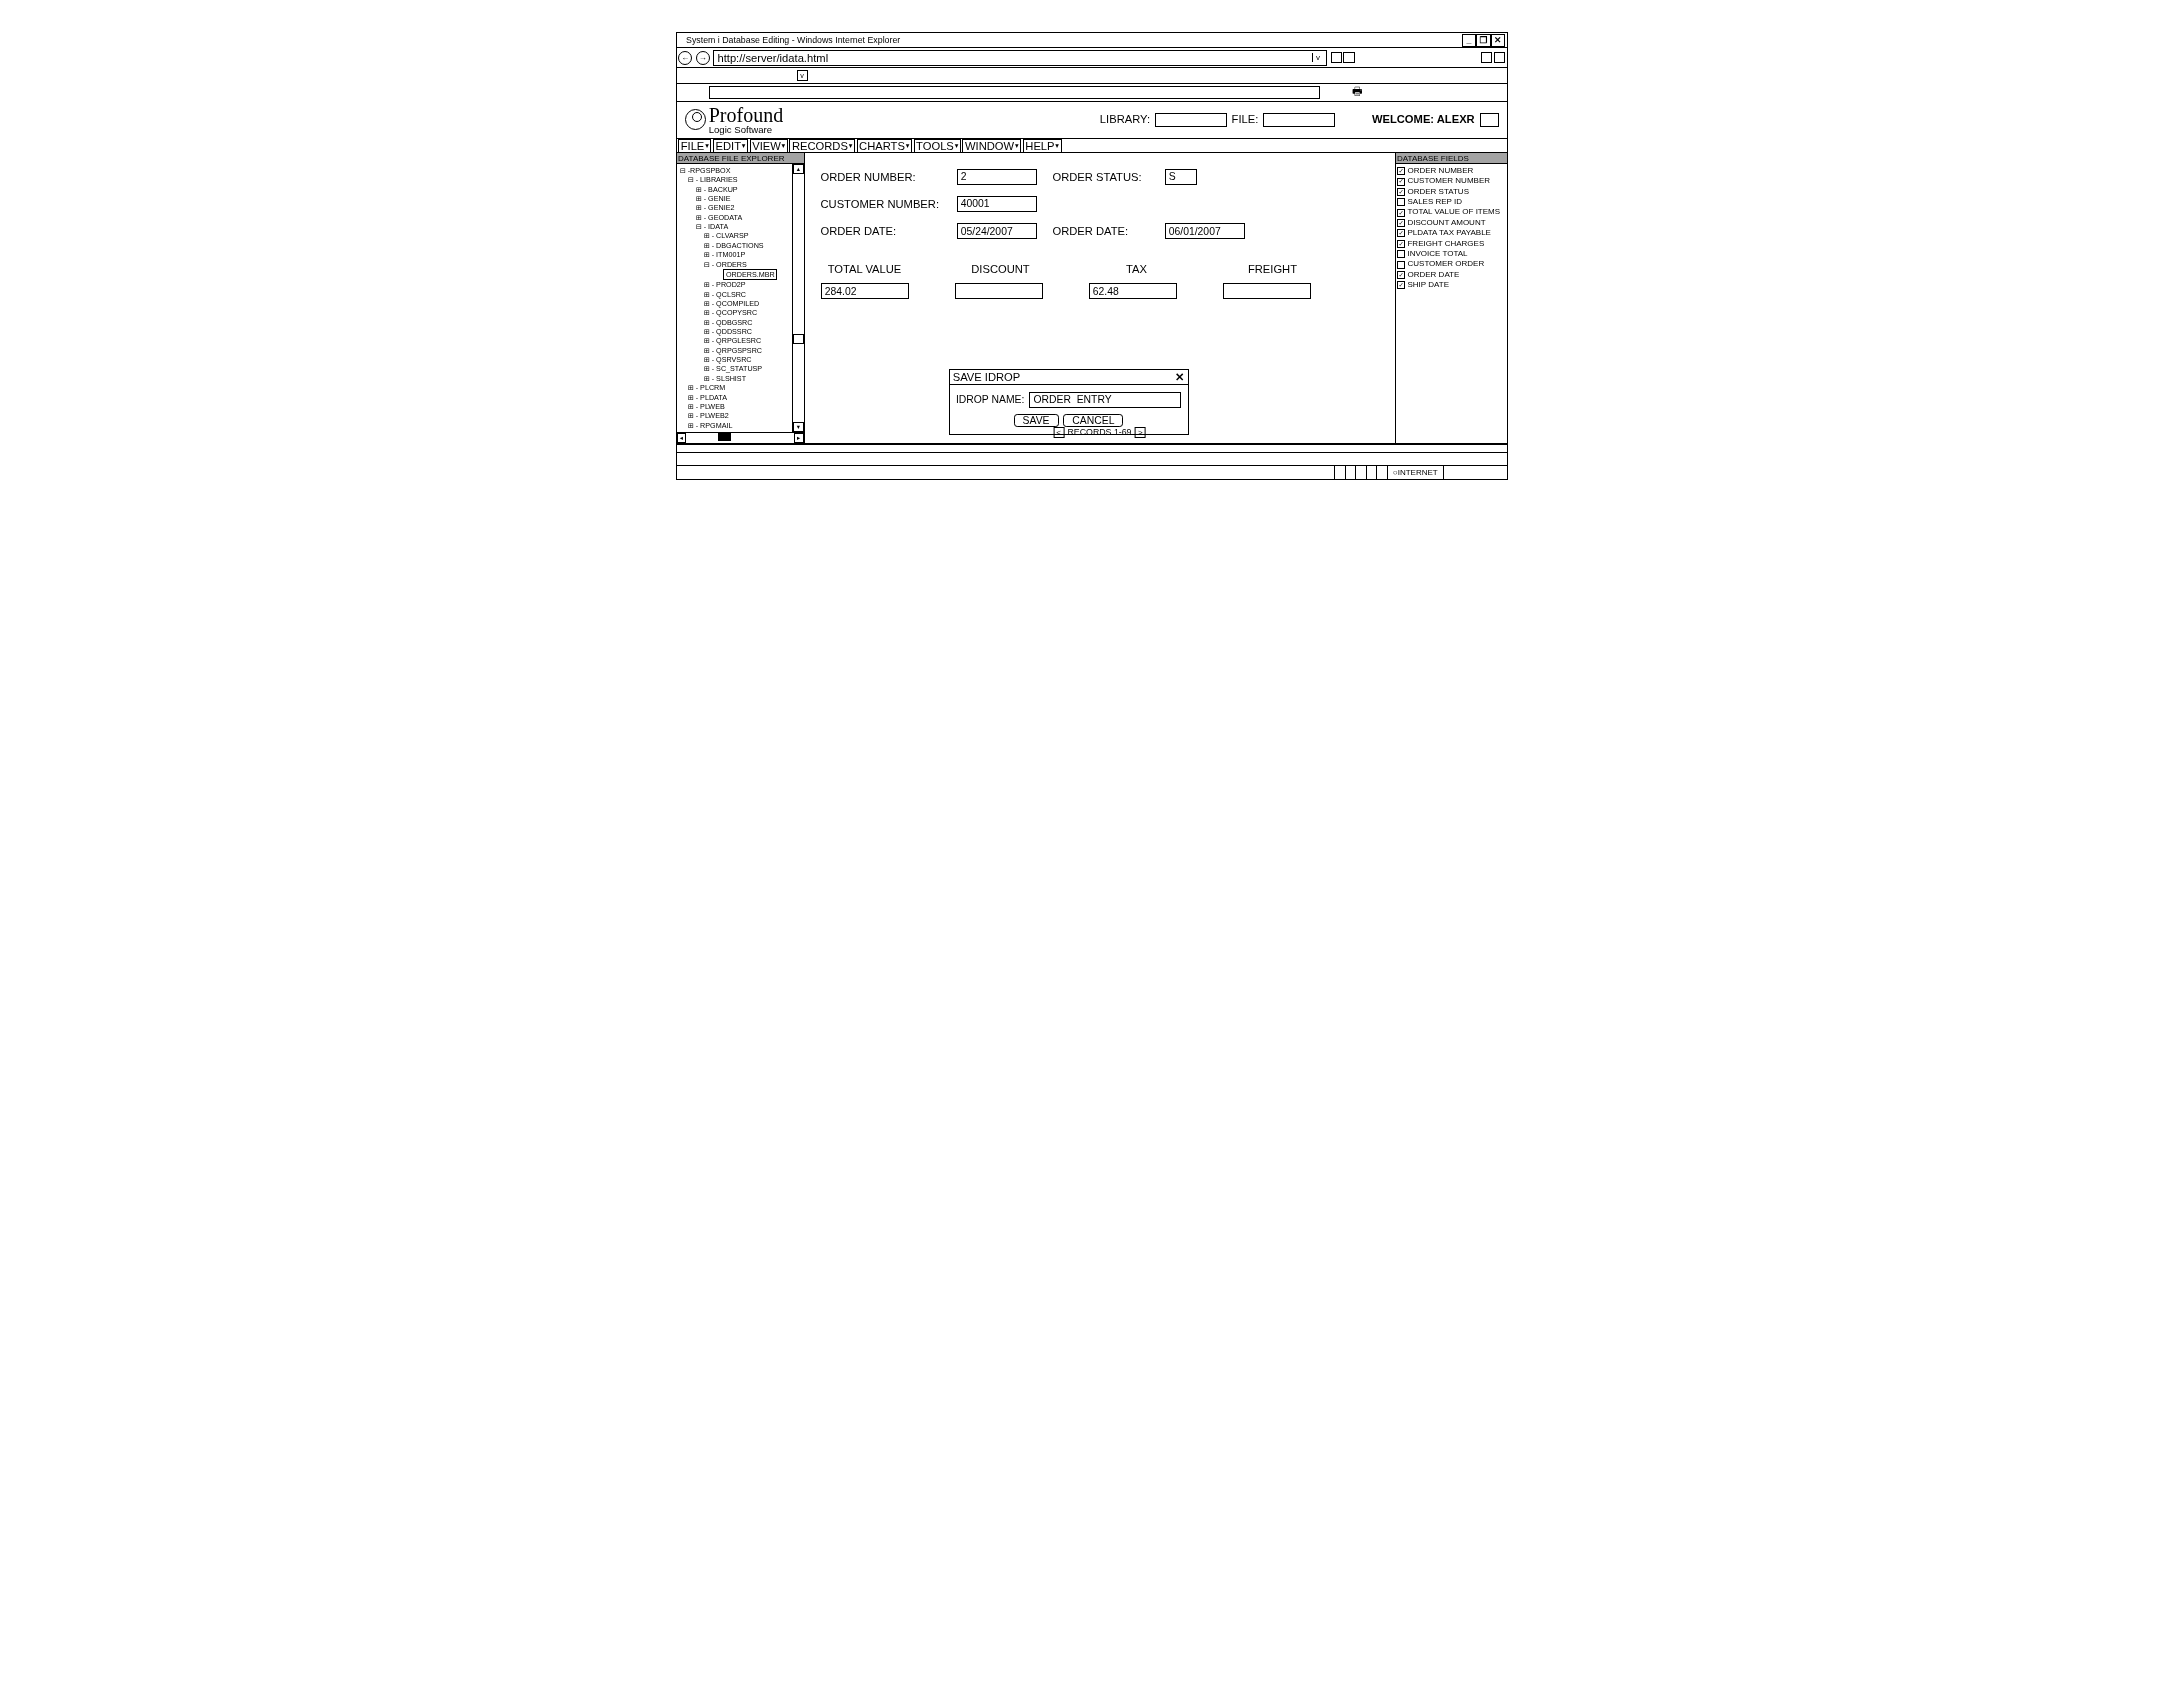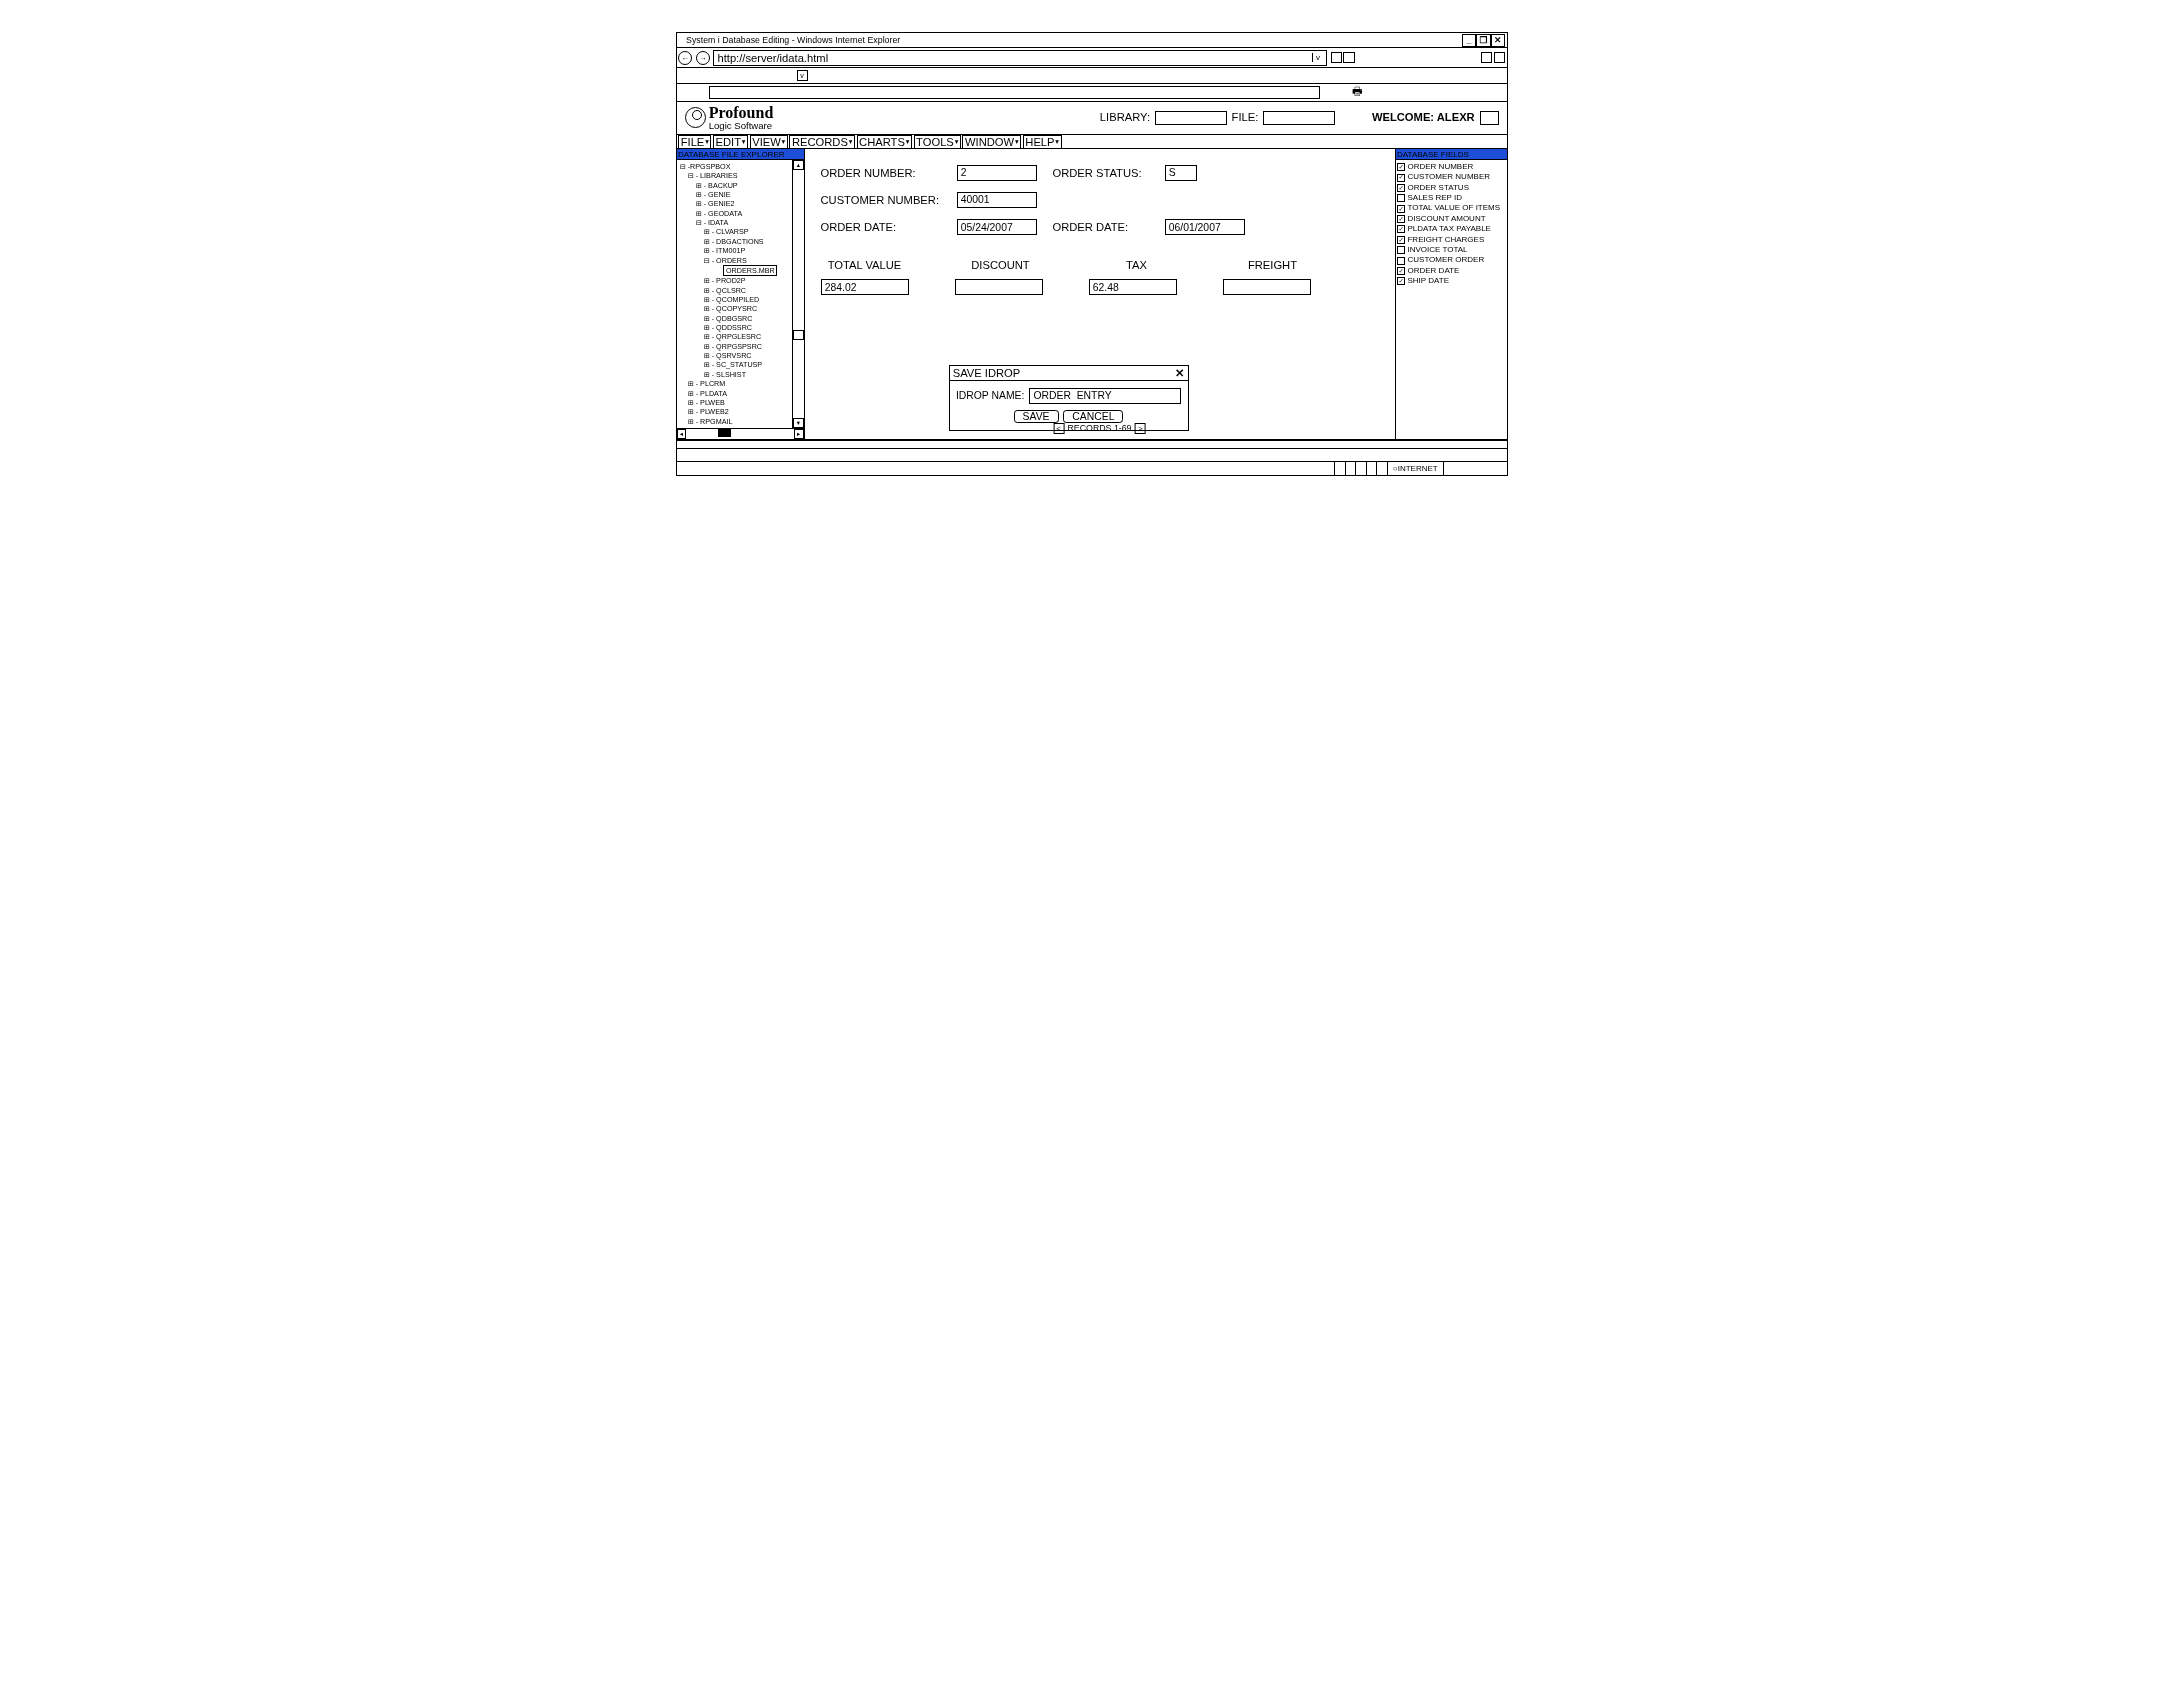--- a/index.html
+++ b/index.html
@@ -18,32 +18,32 @@
 .toolbar2 { border-bottom: 0.8px solid #000; height: 16px; display: flex; align-items: center; padding-left: 120px; }
 .ddicon { border: 0.8px solid #000; width: 11.2px; height: 11.2px; font-size: 7.2px; display: flex; align-items: center; justify-content: center; }
 .toolbar3 { border-bottom: 0.8px solid #000; height: 17.6px; display: flex; align-items: center; }
 .tb3box { border: 0.8px solid #000; height: 12.8px; flex: 1; margin: 0 32px; }
 .printicon { margin-right: 144px; font-size: 11.2px; }
 .header { display: flex; align-items: center; padding: 3.2px 8px; border-bottom: 0.8px solid #000; }
 .logo { display: flex; align-items: center; gap: 3.2px; }
 .logoimg { width: 21px; height: 21px; border: 1.2px solid #000; border-radius: 50%; position: relative; }
 .logoimg::after { content: ""; position: absolute; width: 8px; height: 8px; border: 1.2px solid #000; border-radius: 50%; top: 1.6px; left: 6.4px; }
 .logotext { line-height: 1; }
-.logoline1 { font-size: 16px; font-weight: bold; font-family: Georgia, serif; }
+.logoline1 { font-size: 20px; font-weight: normal; font-family: Georgia, serif; }
 .logoline2 { font-size: 9.6px; }
 .libfile { margin-left: auto; display: flex; gap: 4.8px; font-size: 11.2px; }
 .libfile input { border: 1.2px solid #000; height: 14.4px; width: 72px; padding: 0 1.6px; }
 .welcome { margin-left: 32px; font-size: 11.2px; font-weight: bold; }
 .gobtn { border: 1.2px solid #000; width: 19px; height: 14.4px; margin-left: 4.8px; }
 .menubar { border-bottom: 1.6px solid #000; padding: 0 1.6px; font-size: 11.2px; display: flex; gap: 1.6px; }
 .menuitem { border: 0.8px solid #000; border-bottom: none; padding: 0 1.6px; cursor: pointer; display: flex; align-items: center; }
 .menuitem .arr { font-size: 7.2px; margin-left: 0.8px; }
 .mainrow { display: flex; border-bottom: 1.2px solid #000; }
 .leftpanel { width: 128px; border-right: 1.2px solid #000; display: flex; flex-direction: column; }
-.panelhdr { border-bottom: 0.8px solid #000; font-size: 8px; padding: 0.8px 1.6px; background: #1d4ed8; }
+.panelhdr { border-bottom: 0.8px solid #000; font-size: 8px; padding: 0.8px 1.6px; background: #a3a3a3; }
 .treewrap { flex: 1; position: relative; display: flex; }
 .tree { flex: 1; font-size: 7.2px; line-height: 1.3; padding: 1.6px 3.2px; overflow: hidden; }
 .tree .n { white-space: nowrap; }
 .tree .i1 { padding-left: 8px; }
 .tree .i2 { padding-left: 16px; }
 .tree .i3 { padding-left: 24px; }
 .tree .i4 { padding-left: 32px; text-align: center; }
 .tree .sel { border: 0.8px solid #000; display: inline-block; padding: 0 1.6px; }
 .vsb { width: 11.2px; border-left: 0.8px solid #000; display: flex; flex-direction: column; }
 .vsb .ar { border: 0.8px solid #000; height: 9.6px; font-size: 6.4px; text-align: center; }

